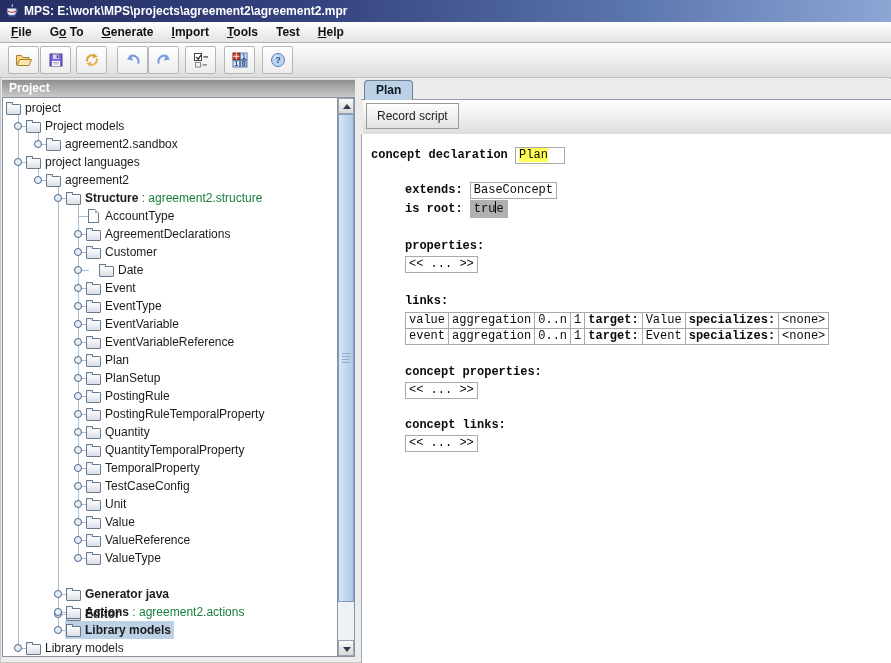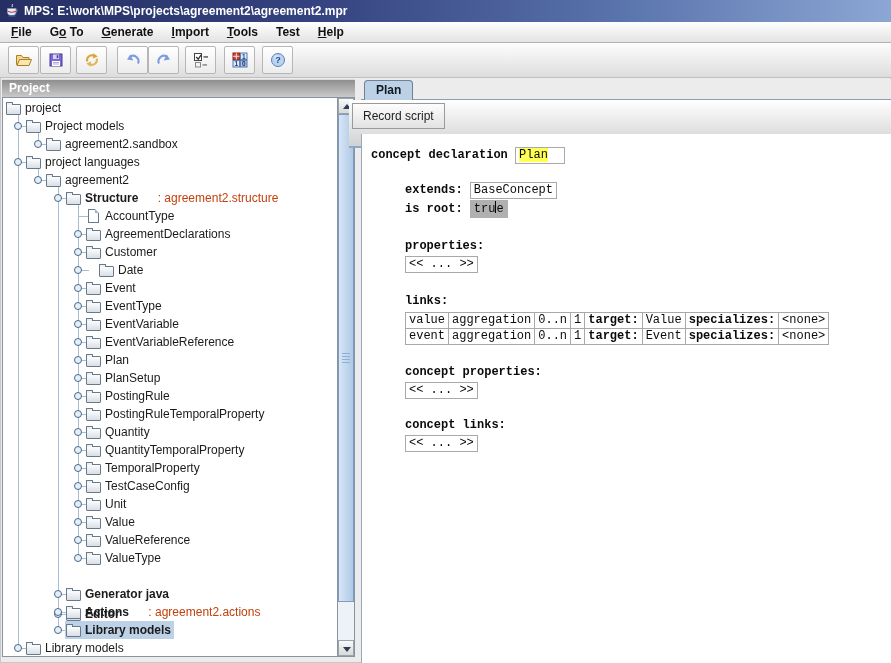--- a/index.html
+++ b/index.html
@@ -59,21 +59,21 @@
   .thandle {
     position:absolute; top:5px; width:6px; height:6px; border-radius:50%;
     border:1px solid #48688c; background:#e6eef6;
   }
   .thline { position:absolute; top:9px; height:1px; background:#a7bdd2; }
   .vline { position:absolute; width:1px; background:#a7bdd2; }
   .tinner { position:absolute; top:0; height:18px; display:flex; align-items:center; padding:0 3px 0 1px; }
   .tinner.selected { background:#bdd1e7; }
   .tlabel { margin-left:4px; white-space:pre; }
   .tlabel.bold { font-weight:bold; }
-  .tsuffix { white-space:pre; color:#c2410c;margin-left:16px; }
+  .tsuffix { white-space:pre; color:#15803d; }
   .icon-folder {
     width:13px; height:9px; border:1px solid #69798c; border-radius:1px;
     background:linear-gradient(#fcfdfe,#d9dfe6); position:relative; margin-top:2px; flex:0 0 auto;
   }
   .icon-folder::before {
     content:''; position:absolute; top:-3px; left:-1px; width:5px; height:2px;
     border:1px solid #69798c; border-bottom:none; background:#eef2f6; border-radius:1px 1px 0 0;
   }
   .icon-document {
     width:9px; height:12px; border:1px solid #69798c; background:#fff; position:relative; flex:0 0 auto; margin:0 2px;
@@ -104,21 +104,21 @@
     position:absolute; left:361px; top:79px; right:0; height:21px;
     background:#ececec; border-bottom:1px solid #8d9dae; box-sizing:border-box;
   }
   .tab {
     position:absolute; left:3px; top:1px; height:20px; line-height:19px; padding:0 11px;
     background:#bcd1e6; border:1px solid #6f8193; border-bottom:none;
     border-radius:4px 4px 0 0; font-weight:bold; font-size:12px; color:#101820;
     box-sizing:border-box;
   }
   .strip {
-    position:absolute; left:349px; top:100px; right:0; height:48px;
+    position:absolute; left:363px; top:100px; right:0; height:48px;
     background:linear-gradient(#ffffff,#d2d2d2);
     border-bottom:2px solid #8fa8c6; box-sizing:border-box;
   }
   .record-btn {
     position:absolute; left:3px; top:3px; height:26px; padding:0 10px;
     background:linear-gradient(#fdfdfd,#e2e2e2); border:1px solid #9a9a9a;
     font-family:"Liberation Sans",sans-serif; font-size:12px; color:#222;
   }
   
   .editor {

